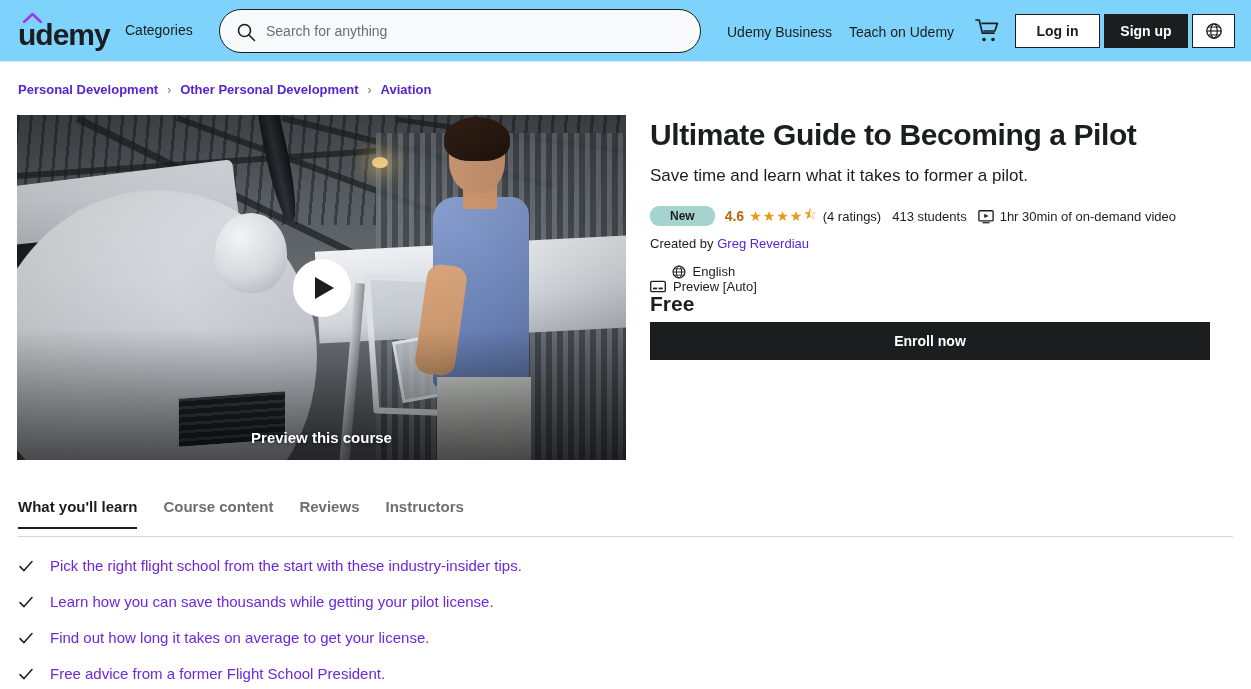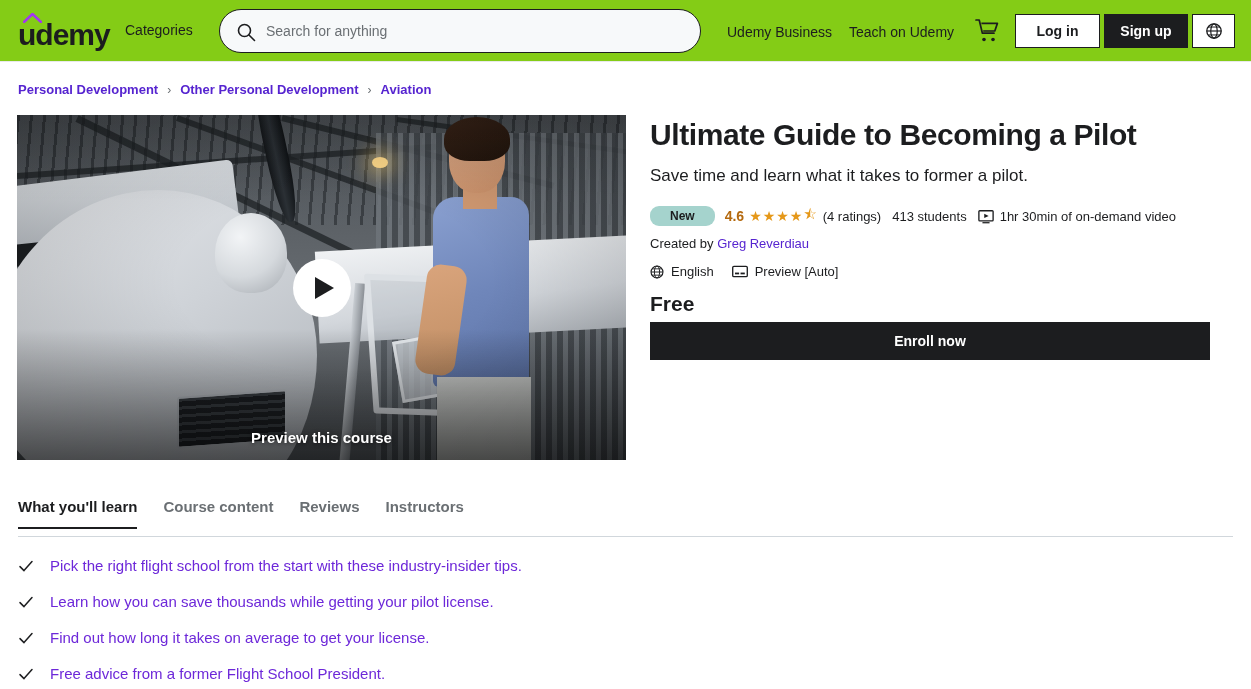--- a/index.html
+++ b/index.html
@@ -13,21 +13,21 @@
     color: #1c1d1f;
     -webkit-font-smoothing: antialiased;
   }
 
   
   .header {
     position: absolute;
     top: 0; left: 0;
     width: 1251px;
     height: 62px;
-    background: #84cc16;
+    background: #7dd3fc;
     border-bottom: 1px solid #e8e9eb;
     display: flex;
     align-items: center;
   }
   .logo {
     position: absolute;
     left: 18px;
     top: 12px;
     width: 90px;
     height: 38px;
@@ -456,23 +456,24 @@
   .instructor-link {
     color: #5624d0;
     text-decoration: none;
     cursor: pointer;
   }
 
   .lang-row {
     position: absolute;
     left: 650px; top: 264px;
     display: flex;
-    align-items: flex-start;
+    align-items: center;
     font-size: 13px;
     color: #1c1d1f;
+    flex-direction: column;
   }
   .lang-item { display: flex; align-items: center; margin-right: 18px; }
   .lang-item span.txt { margin-left: 7px; }
 
   .price {
     position: absolute;
     left: 650px; top: 292px;
     font-size: 21px;
     font-weight: 700;
     color: #1c1d1f;

